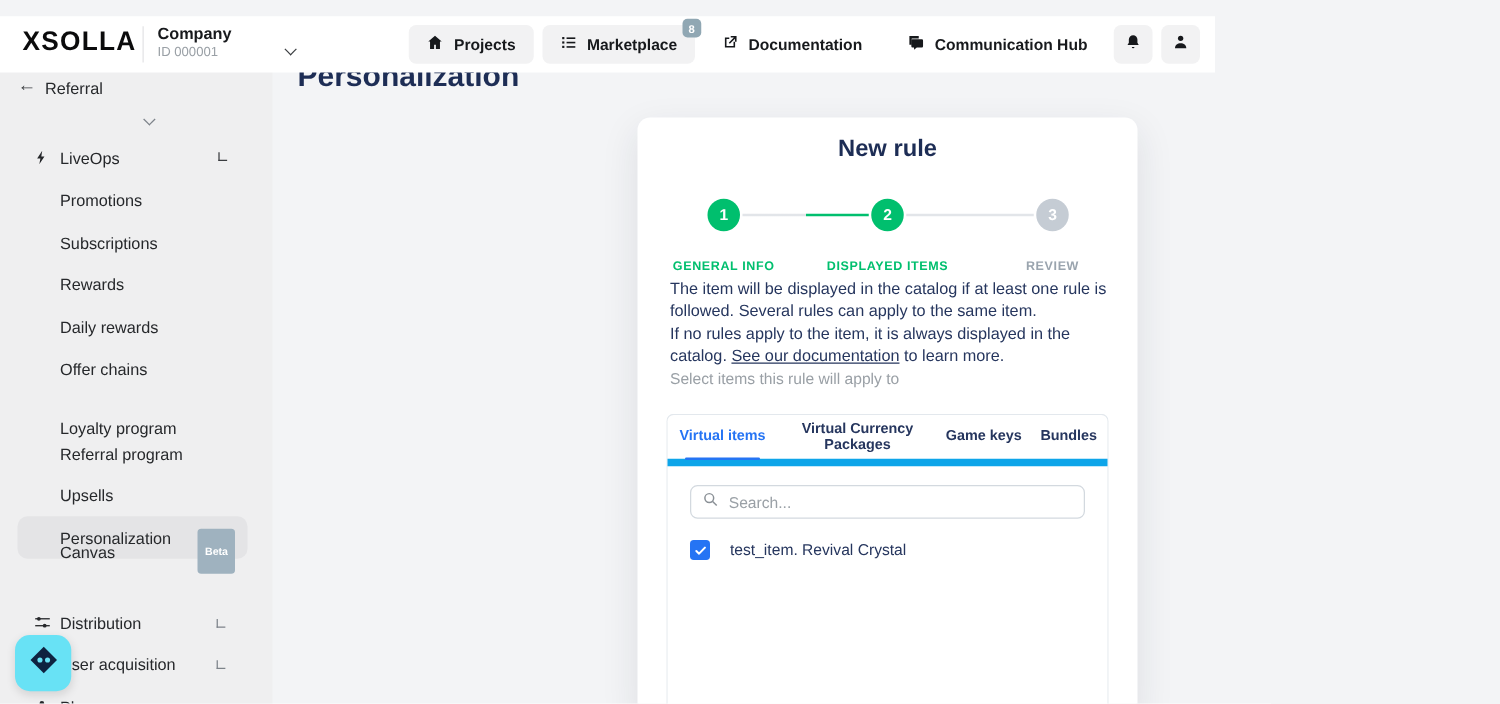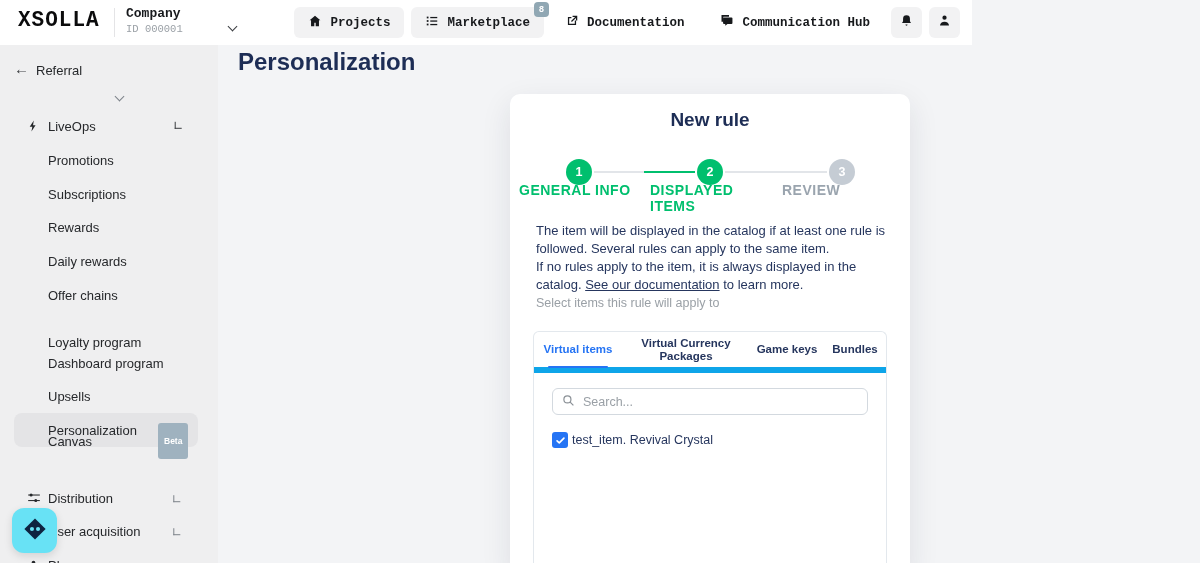--- a/index.html
+++ b/index.html
@@ -1,21 +1,21 @@
 <!DOCTYPE html>
 <html><head>
 <meta charset="utf-8">
 <style>
   * { margin:0; padding:0; box-sizing:border-box; }
   html,body { width:1200px; height:563px; }
   body { font-family:"Liberation Sans", sans-serif; }
   .screen { position:relative; width:1200px; height:563px; overflow:hidden; background:#f3f4f6; }
 
   
-  .topbar { position:absolute; left:0; top:0; width:972px; height:45px; background:#ffffff; z-index:20;font-family:Liberation Mono, monospace; }
+  .topbar { position:absolute; left:0; top:13px; width:972px; height:45px; background:#ffffff; z-index:20; }
   .logo { position:absolute; left:18px; top:9px; font-size:21px; font-weight:900; letter-spacing:1px; color:#0b0b0c; transform:scaleY(1.02); }
   .logo-divider { position:absolute; left:114px; top:8px; width:1px; height:29px; background:#e4e4e6; }
   .company { position:absolute; left:126px; top:6px; cursor:pointer; }
   .company-name { font-size:13px; font-weight:700; color:#17191c; }
   .company-id { font-size:10.5px; color:#9aa0a6; margin-top:2px; }
   .company-chev { position:absolute; left:229px; top:17px; }
   .chev { display:inline-block; width:7px; height:7px; border-right:1.6px solid #3a3d40; border-bottom:1.6px solid #3a3d40; }
   .chev.down { transform:rotate(45deg); }
   .chev.up { transform:rotate(-135deg); }
   .chev.gray { border-color:#7d838a; }
@@ -48,21 +48,21 @@
 
   .card { position:absolute; left:510px; top:94px; width:400px; height:480px; background:#ffffff; border-radius:10px;
           box-shadow:0 10px 30px rgba(30,40,60,0.10); overflow:hidden; }
   .card-title { position:absolute; left:0; top:15px; width:100%; text-align:center; font-size:19px; font-weight:800; color:#1d2d55; }
 
   .step-circle { position:absolute; top:65px; width:26px; height:26px; border-radius:50%; display:flex; align-items:center; justify-content:center;
                  color:#fff; font-size:12.5px; font-weight:700; cursor:pointer; }
   .step-circle.green { background:#00bf6e; }
   .step-circle.gray { background:#c5ccd4; }
   .sc-1 { left:56px; } .sc-2 { left:187px; } .sc-3 { left:319px; }
-  .step-label { position:absolute; top:88px; width:120px; font-size:14px; font-weight:800; letter-spacing:0.5px; }
+  .step-label { position:absolute; top:114px; width:120px; text-align:center; font-size:10px; font-weight:800; letter-spacing:0.5px; }
   .step-label.green { color:#00bf6e; } .step-label.gray { color:#9aa4ae; }
   .sl-1 { left:9px; } .sl-2 { left:140px; } .sl-3 { left:272px; }
   .step-line { position:absolute; top:77px; height:2px; }
   .line-1 { left:84px; width:101px; background:linear-gradient(to right, #e2e5e9 50%, #00bf6e 50%); }
   .line-2 { left:215px; width:102px; background:#e2e5e9; }
 
   .card-desc { position:absolute; left:26px; top:128px; width:358px; font-size:13px; line-height:18px; color:#26365e; }
   .card-desc a { color:#26365e; text-decoration:underline; cursor:pointer; }
   .select-label { position:absolute; left:26px; top:202px; font-size:12.5px; color:#9aa0a6; }
 
@@ -71,21 +71,21 @@
   .tab { position:relative; display:flex; align-items:center; justify-content:center; text-align:center; font-size:11.5px; line-height:13px;
          color:#26365e; font-weight:600; cursor:pointer; padding:0 4px; }
   .tab-0{width:88px} .tab-1{width:128px} .tab-2{width:74px} .tab-3{width:62px}
   .tab.active { color:#2574f4; }
   .tab.active::after { content:""; position:absolute; left:14px; right:14px; bottom:-1px; height:2px; background:#2574f4; border-radius:2px; }
 
   .panel { padding:15px 18px 0 18px; }
   .search-field { display:flex; align-items:center; gap:8px; height:27px; border:1px solid #d3d9df; border-radius:6px; padding:0 9px; background:#fff; }
   .search-field input { border:none; outline:none; flex:1; font-size:12.5px; color:#26365e; font-family:"Liberation Sans",sans-serif; background:transparent; }
   .search-field input::placeholder { color:#9aa0a6; }
-  .item-row { display:flex; align-items:center; gap:4px; margin-top:17px; cursor:pointer; }
+  .item-row { display:flex; align-items:center; gap:16px; margin-top:17px; cursor:pointer; }
   .checkbox { width:16px; height:16px; background:#2574f4; border-radius:3px; display:flex; align-items:center; justify-content:center; flex:0 0 auto; }
   .item-label { font-size:12.5px; color:#26365e; }
 
   .chat-widget { position:absolute; left:12px; top:508px; width:45px; height:45px; background:#68e2f5; border-radius:12px;
                  display:flex; align-items:center; justify-content:center; cursor:pointer; box-shadow:0 3px 8px rgba(0,0,0,0.12); z-index:30; }
 </style>
 </head>
 <body>
 
 <div class="screen">
@@ -187,21 +187,21 @@
     <div class="side-row r-daily">
         <span>Daily rewards</span>
       </div>
     <div class="side-row r-offer">
         <span>Offer chains</span>
       </div>
     <div class="side-row r-loyalty">
         <span>Loyalty program</span>
       </div>
     <div class="side-row r-referral">
-        <span>Dashboard program</span>
+        <span>Referral program</span>
       </div>
     <div class="side-row r-upsells">
         <span>Upsells</span>
       </div>
     <div class="side-row r-personalization selected">
         <span>Personalization</span>
       </div>
     <div class="side-row r-canvas">
       <span>Canvas</span>
       <span class="beta-badge">Beta</span>

